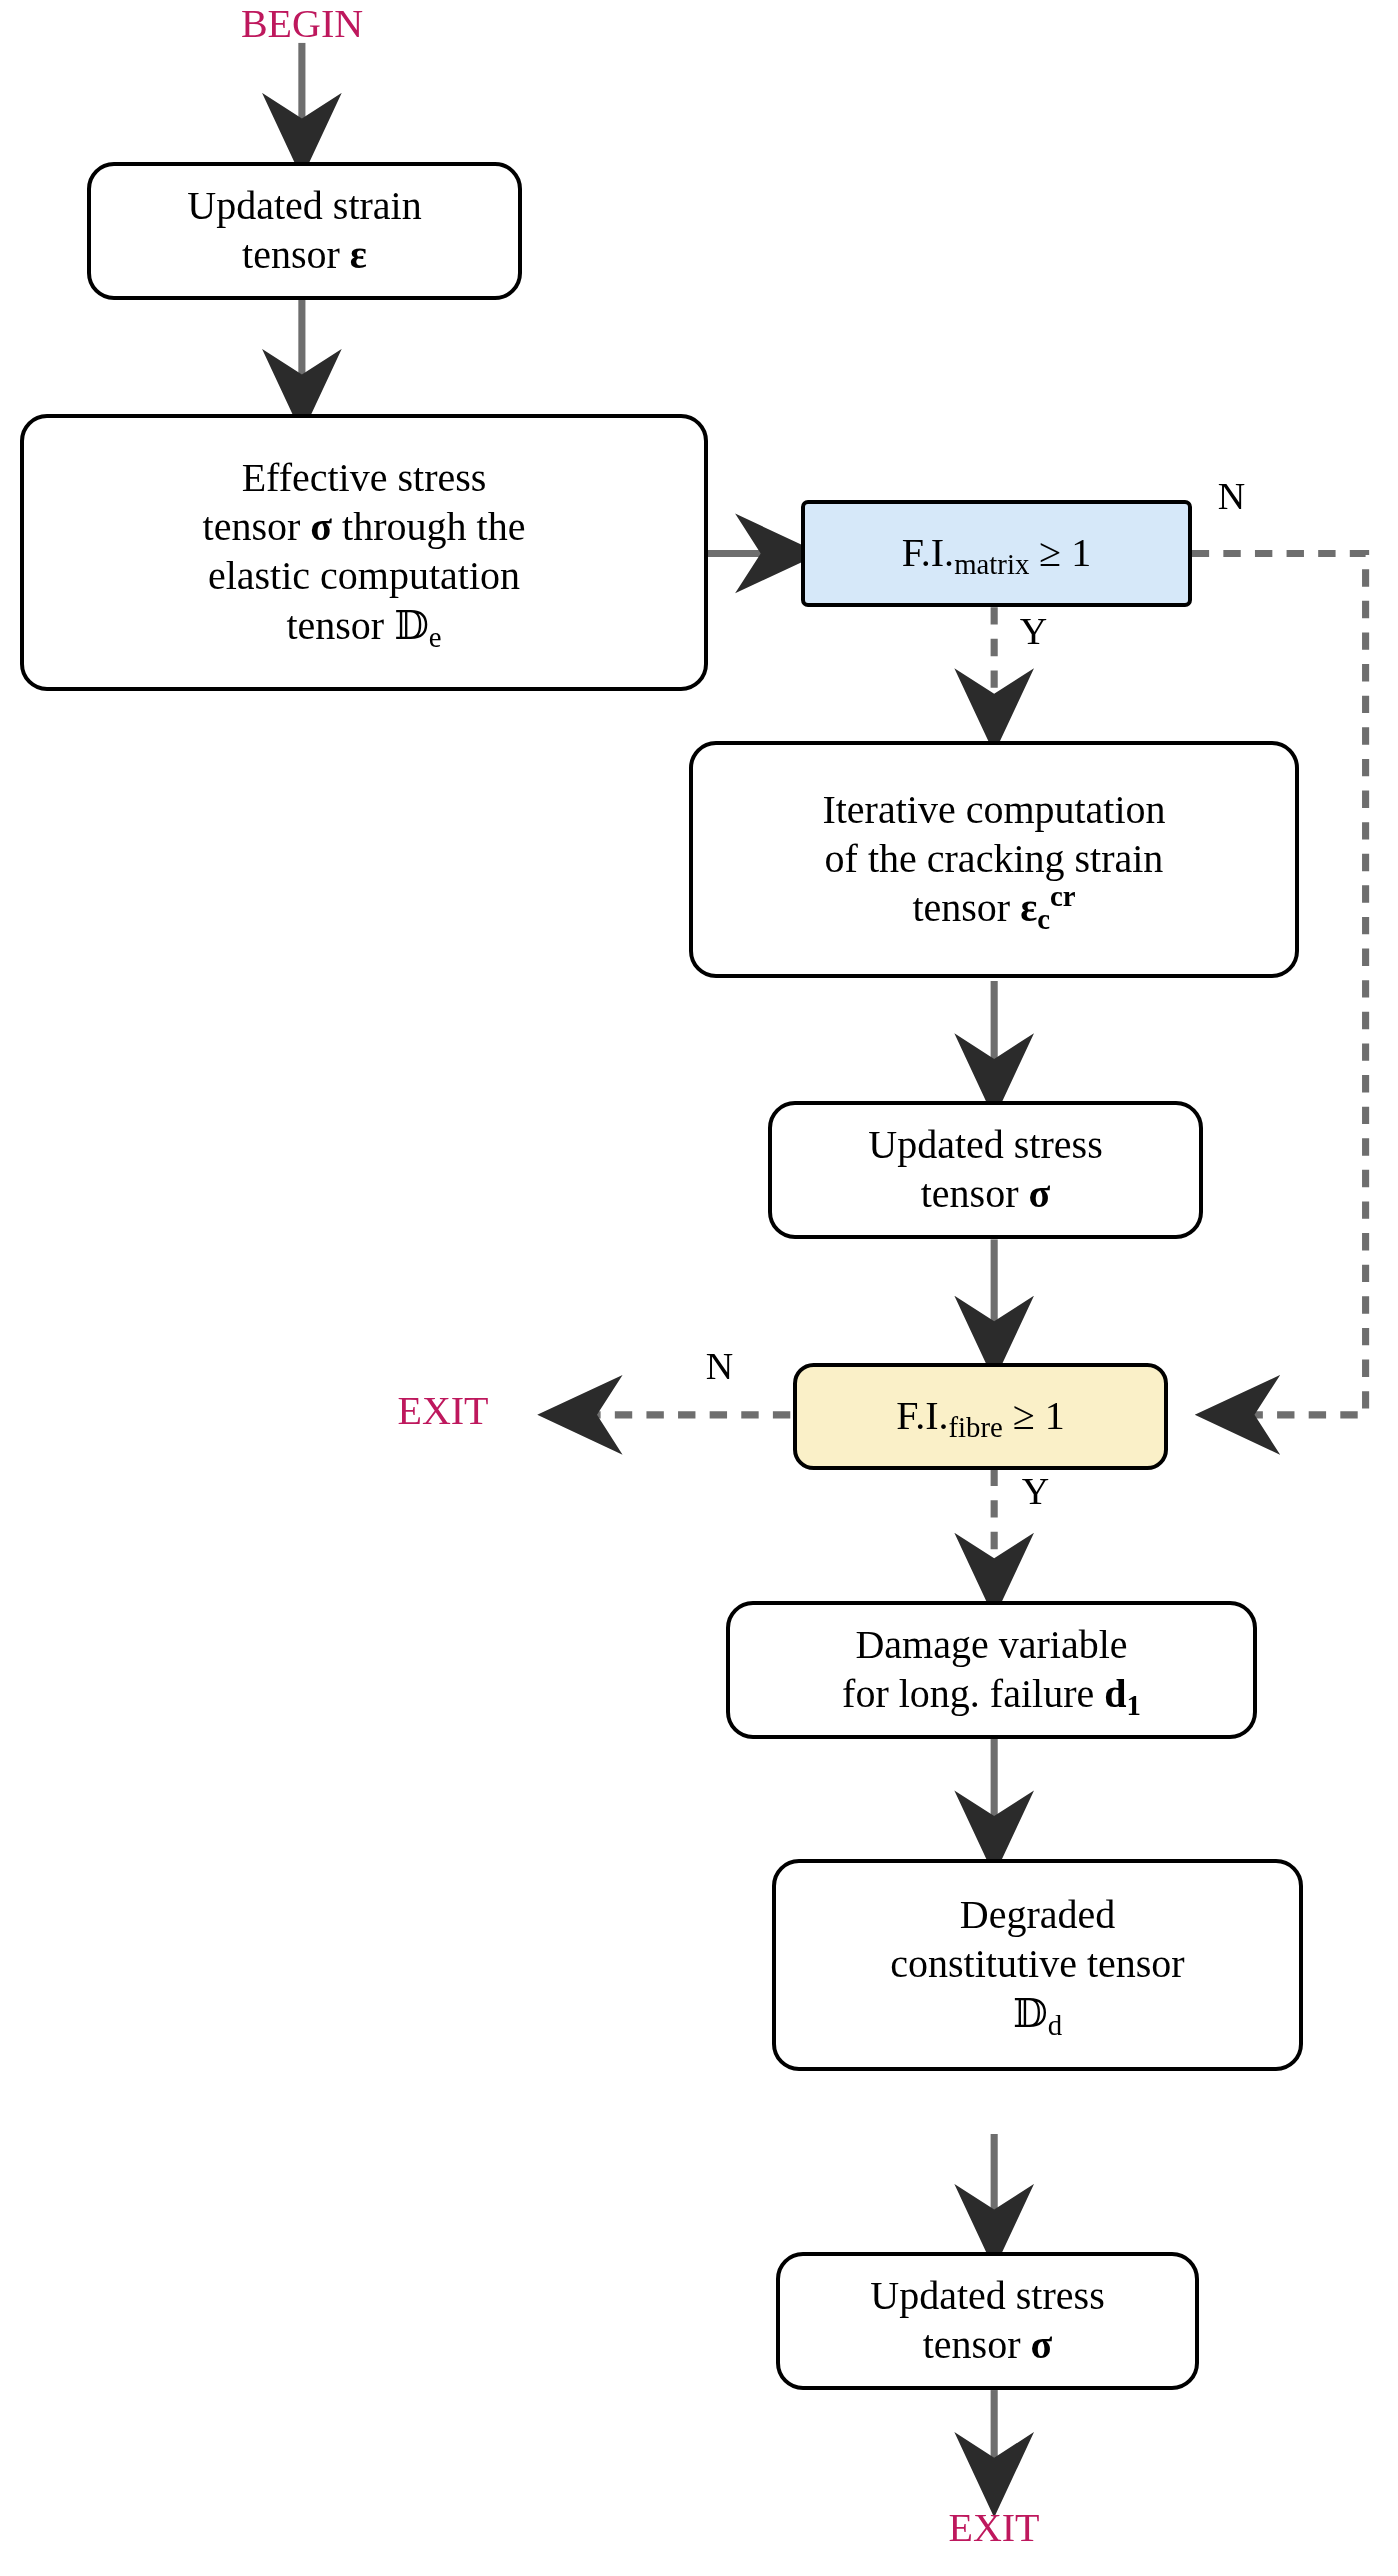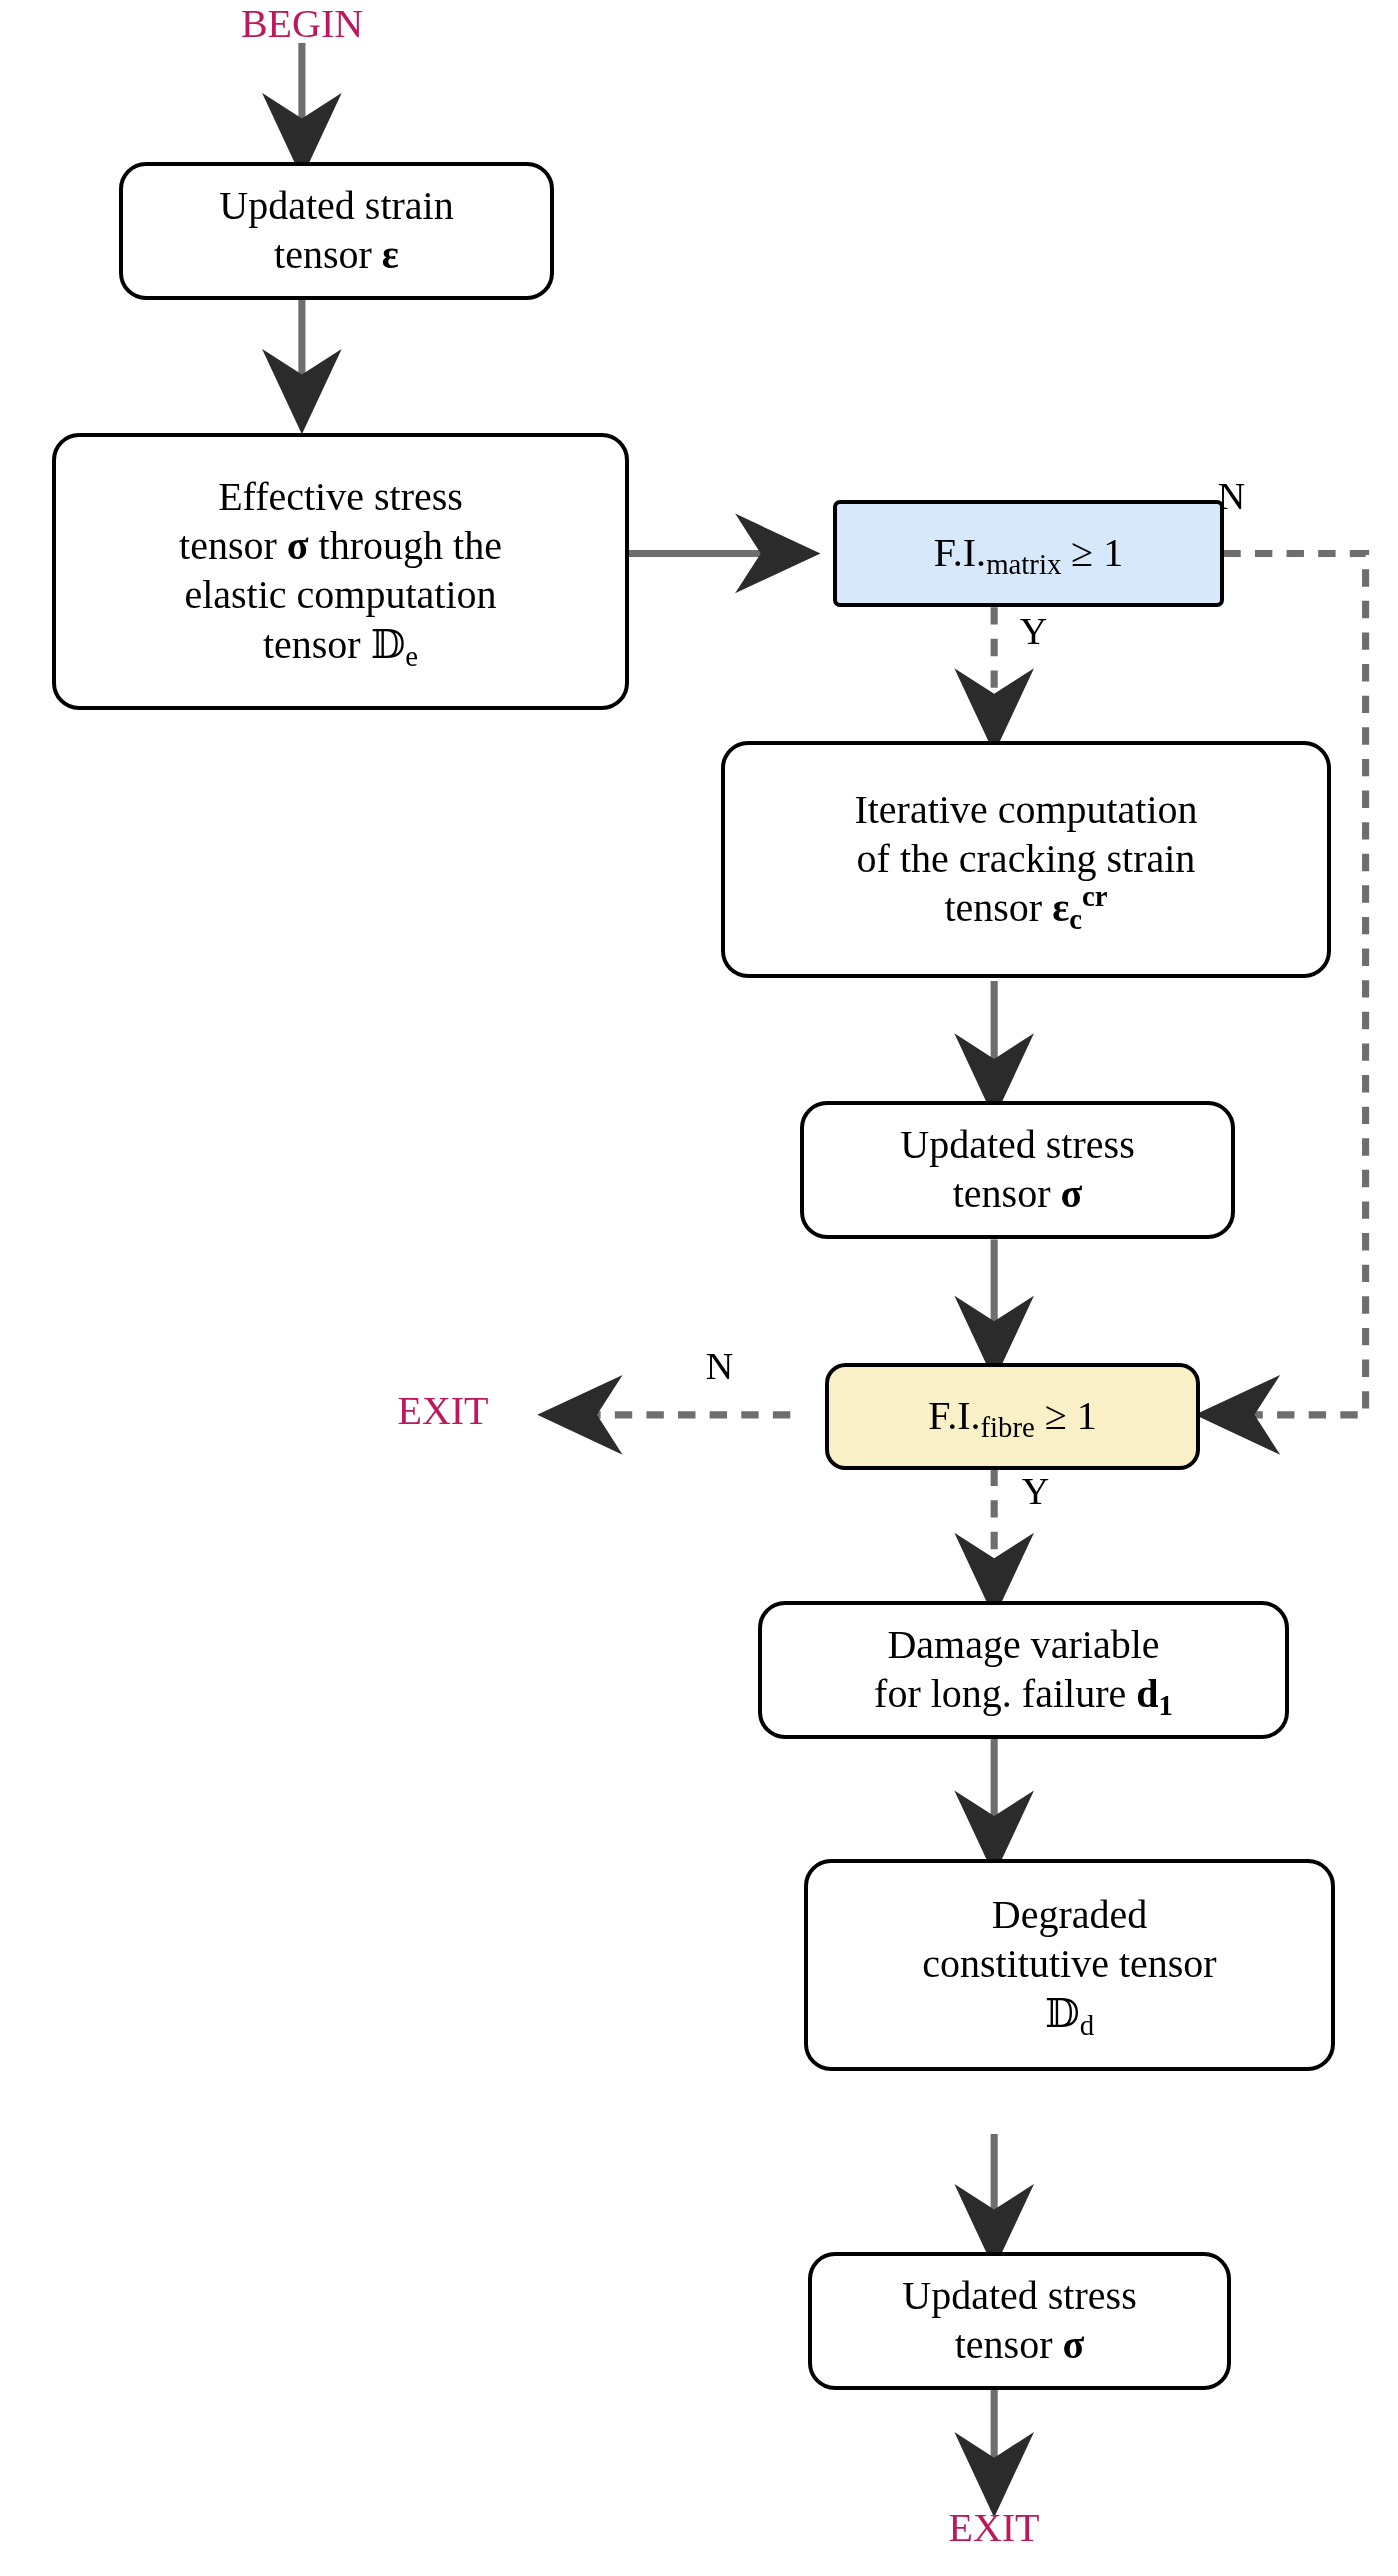--- a/index.html
+++ b/index.html
@@ -15,21 +15,20 @@
   .node{
     position:absolute;
     box-sizing:border-box;
     border:4px solid #000000;
     border-radius:27px;
     background:#ffffff;
     display:flex;align-items:center;justify-content:center;
     text-align:center;
     line-height:1.22;
     color:#000;
-    margin-left:32px;
   }
   .node .txt{padding:0 8px;display:block;}
   .terminal{
     position:absolute;
     color:#be185d;
     text-align:center;
     white-space:nowrap;
   }
   .edge-label{
     position:absolute;
@@ -108,21 +107,21 @@
     <span>Y</span>
   </div>
 
   <div class="node" style="left:87px;top:162px;width:435px;height:138px;font-size:40px;">
     <span class="txt">
       <span>Updated strain</span><br>
       <span>tensor </span><b>ε</b>
     </span>
   </div>
 
-  <div class="node" style="left:20px;top:433px;width:577px;height:277px;font-size:40px;">
+  <div class="node" style="left:20px;top:414px;width:688px;height:277px;font-size:40px;">
     <span class="txt">
       <span>Effective stress</span><br>
       <span>tensor </span><b>σ</b><span> through the</span><br>
       <span>elastic computation</span><br>
       <span>tensor </span><span class="bb">𝔻</span><sub>e</sub>
     </span>
   </div>
 
   <div class="node" style="left:801px;top:500px;width:391px;height:107px;font-size:40px;background:#d6e8f9;border-radius:7px;">
     <span class="txt">

